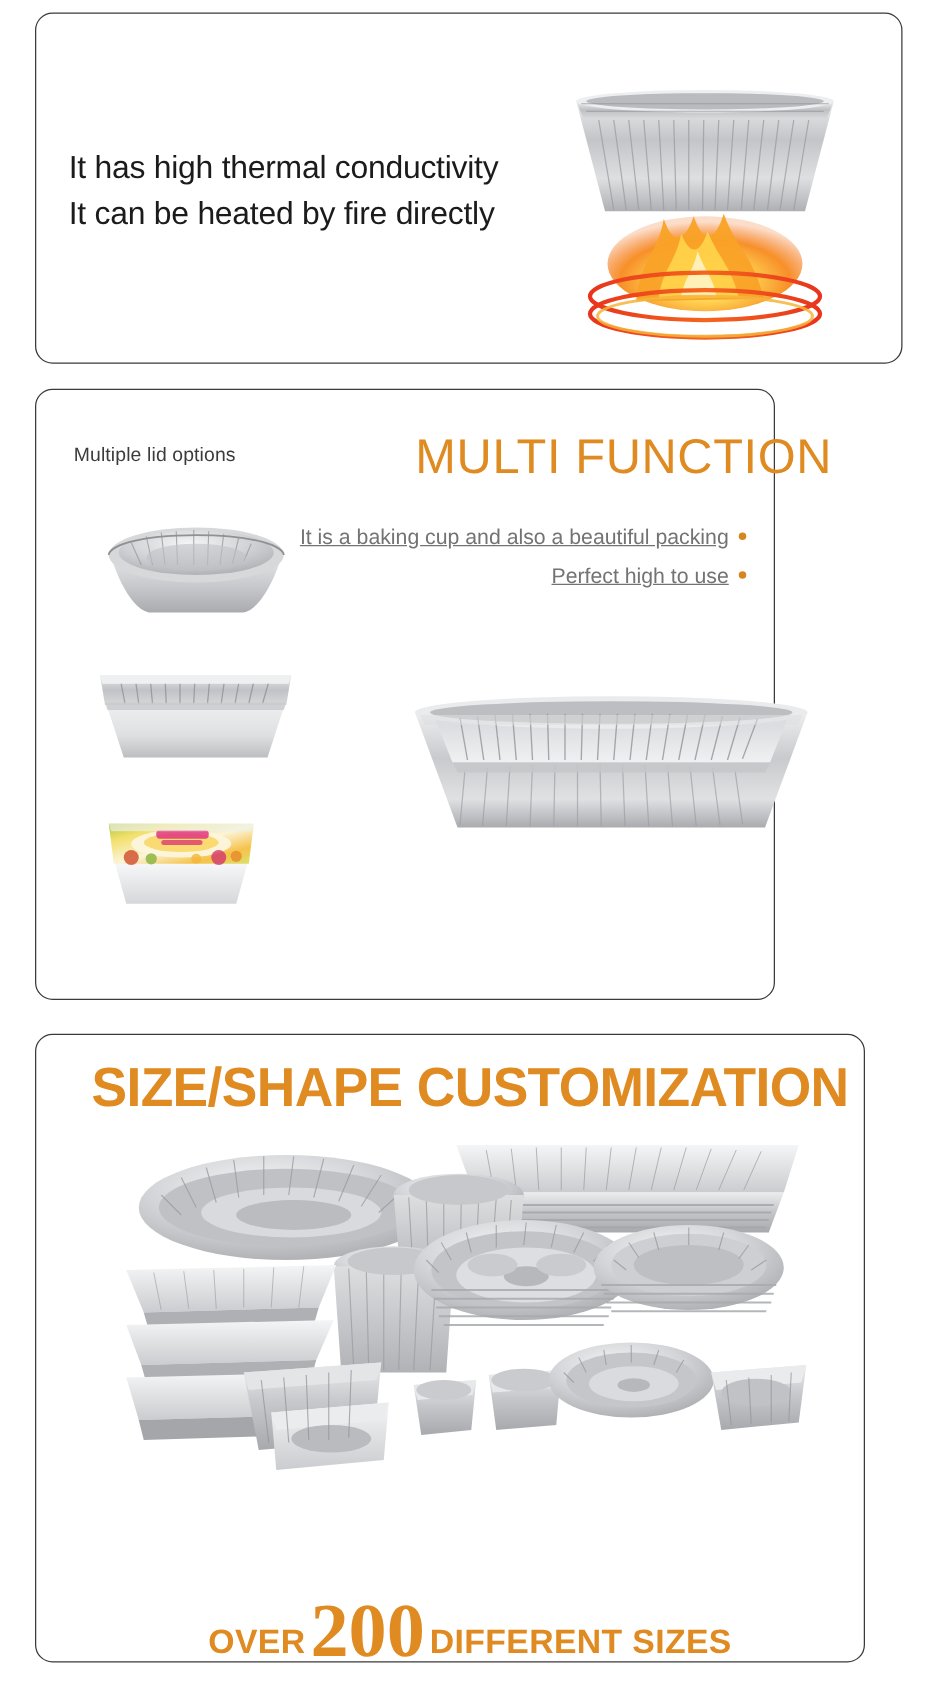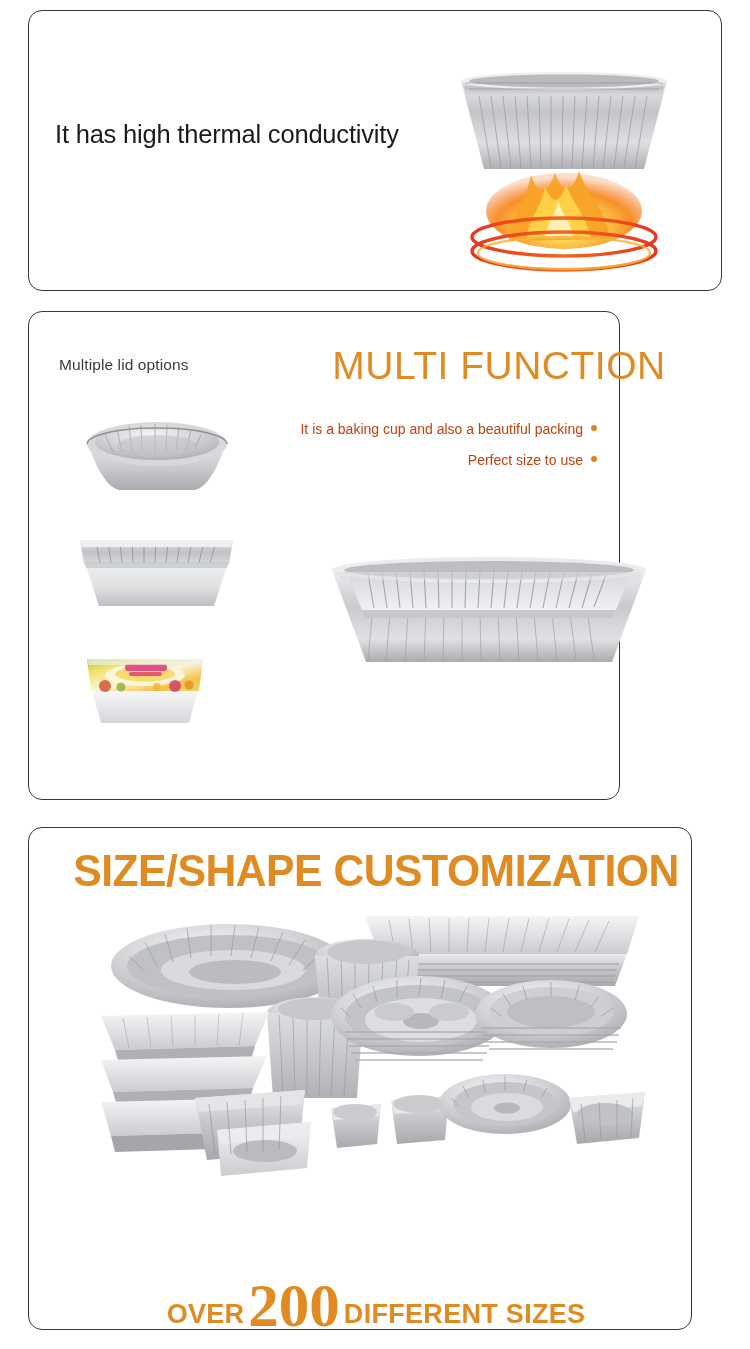--- a/index.html
+++ b/index.html
@@ -77,24 +77,25 @@
     line-height: 46px;
   }
   .mf-list {
     position: absolute;
     right: 22px;
     top: 102px;
     width: 420px;
     text-align: right;
   }
   .mf-item {
-    font-size: 14px;
-    color: #c2410c;
+    font-size: 17px;
+    color: #737373;
     line-height: 31px;
     white-space: nowrap;
+    text-decoration: underline;
   }
   .mf-dot {
     display: inline-block;
     width: 6px;
     height: 6px;
     border-radius: 50%;
     background: #d7861f;
     margin-left: 8px;
     vertical-align: 3px;
   }
@@ -163,20 +164,21 @@
 
   svg { display: block; overflow: visible; }
 </style>
 </head>
 <body>
 
 <section class="panel" id="panel-thermal">
 
   <div class="thermal-text">
     <div>It has high thermal conductivity</div>
+    <div>It can be heated by fire directly</div>
   </div>
 
   <div class="thermal-art">
     <svg viewBox="0 0 250 230" width="250" height="230">
       <defs>
         <linearGradient id="foilSide" x1="0" y1="0" x2="0" y2="1">
           <stop offset="0%" stop-color="#e9eaec"></stop>
           <stop offset="35%" stop-color="#c3c5c8"></stop>
           <stop offset="70%" stop-color="#dedfe1"></stop>
           <stop offset="100%" stop-color="#aeb0b4"></stop>
@@ -246,21 +248,21 @@
 </section>
 
 <section class="panel" id="panel-multifunction">
 
   <div class="lid-label">Multiple lid options</div>
 
   <div class="mf-heading">MULTI FUNCTION</div>
 
   <div class="mf-list">
     <div class="mf-item"><span>It is a baking cup and also a beautiful packing</span><span class="mf-dot"></span></div>
-    <div class="mf-item"><span>Perfect size to use</span><span class="mf-dot"></span></div>
+    <div class="mf-item"><span>Perfect high to use</span><span class="mf-dot"></span></div>
   </div>
 
   <div class="lid-slot" id="lid-round">
     <svg viewBox="0 0 180 105" width="180" height="105">
       <defs>
         <linearGradient id="bowlBody" x1="0" y1="0" x2="0" y2="1">
           <stop offset="0%" stop-color="#e4e5e7"></stop>
           <stop offset="55%" stop-color="#c5c7ca"></stop>
           <stop offset="100%" stop-color="#a9abaf"></stop>
         </linearGradient>

